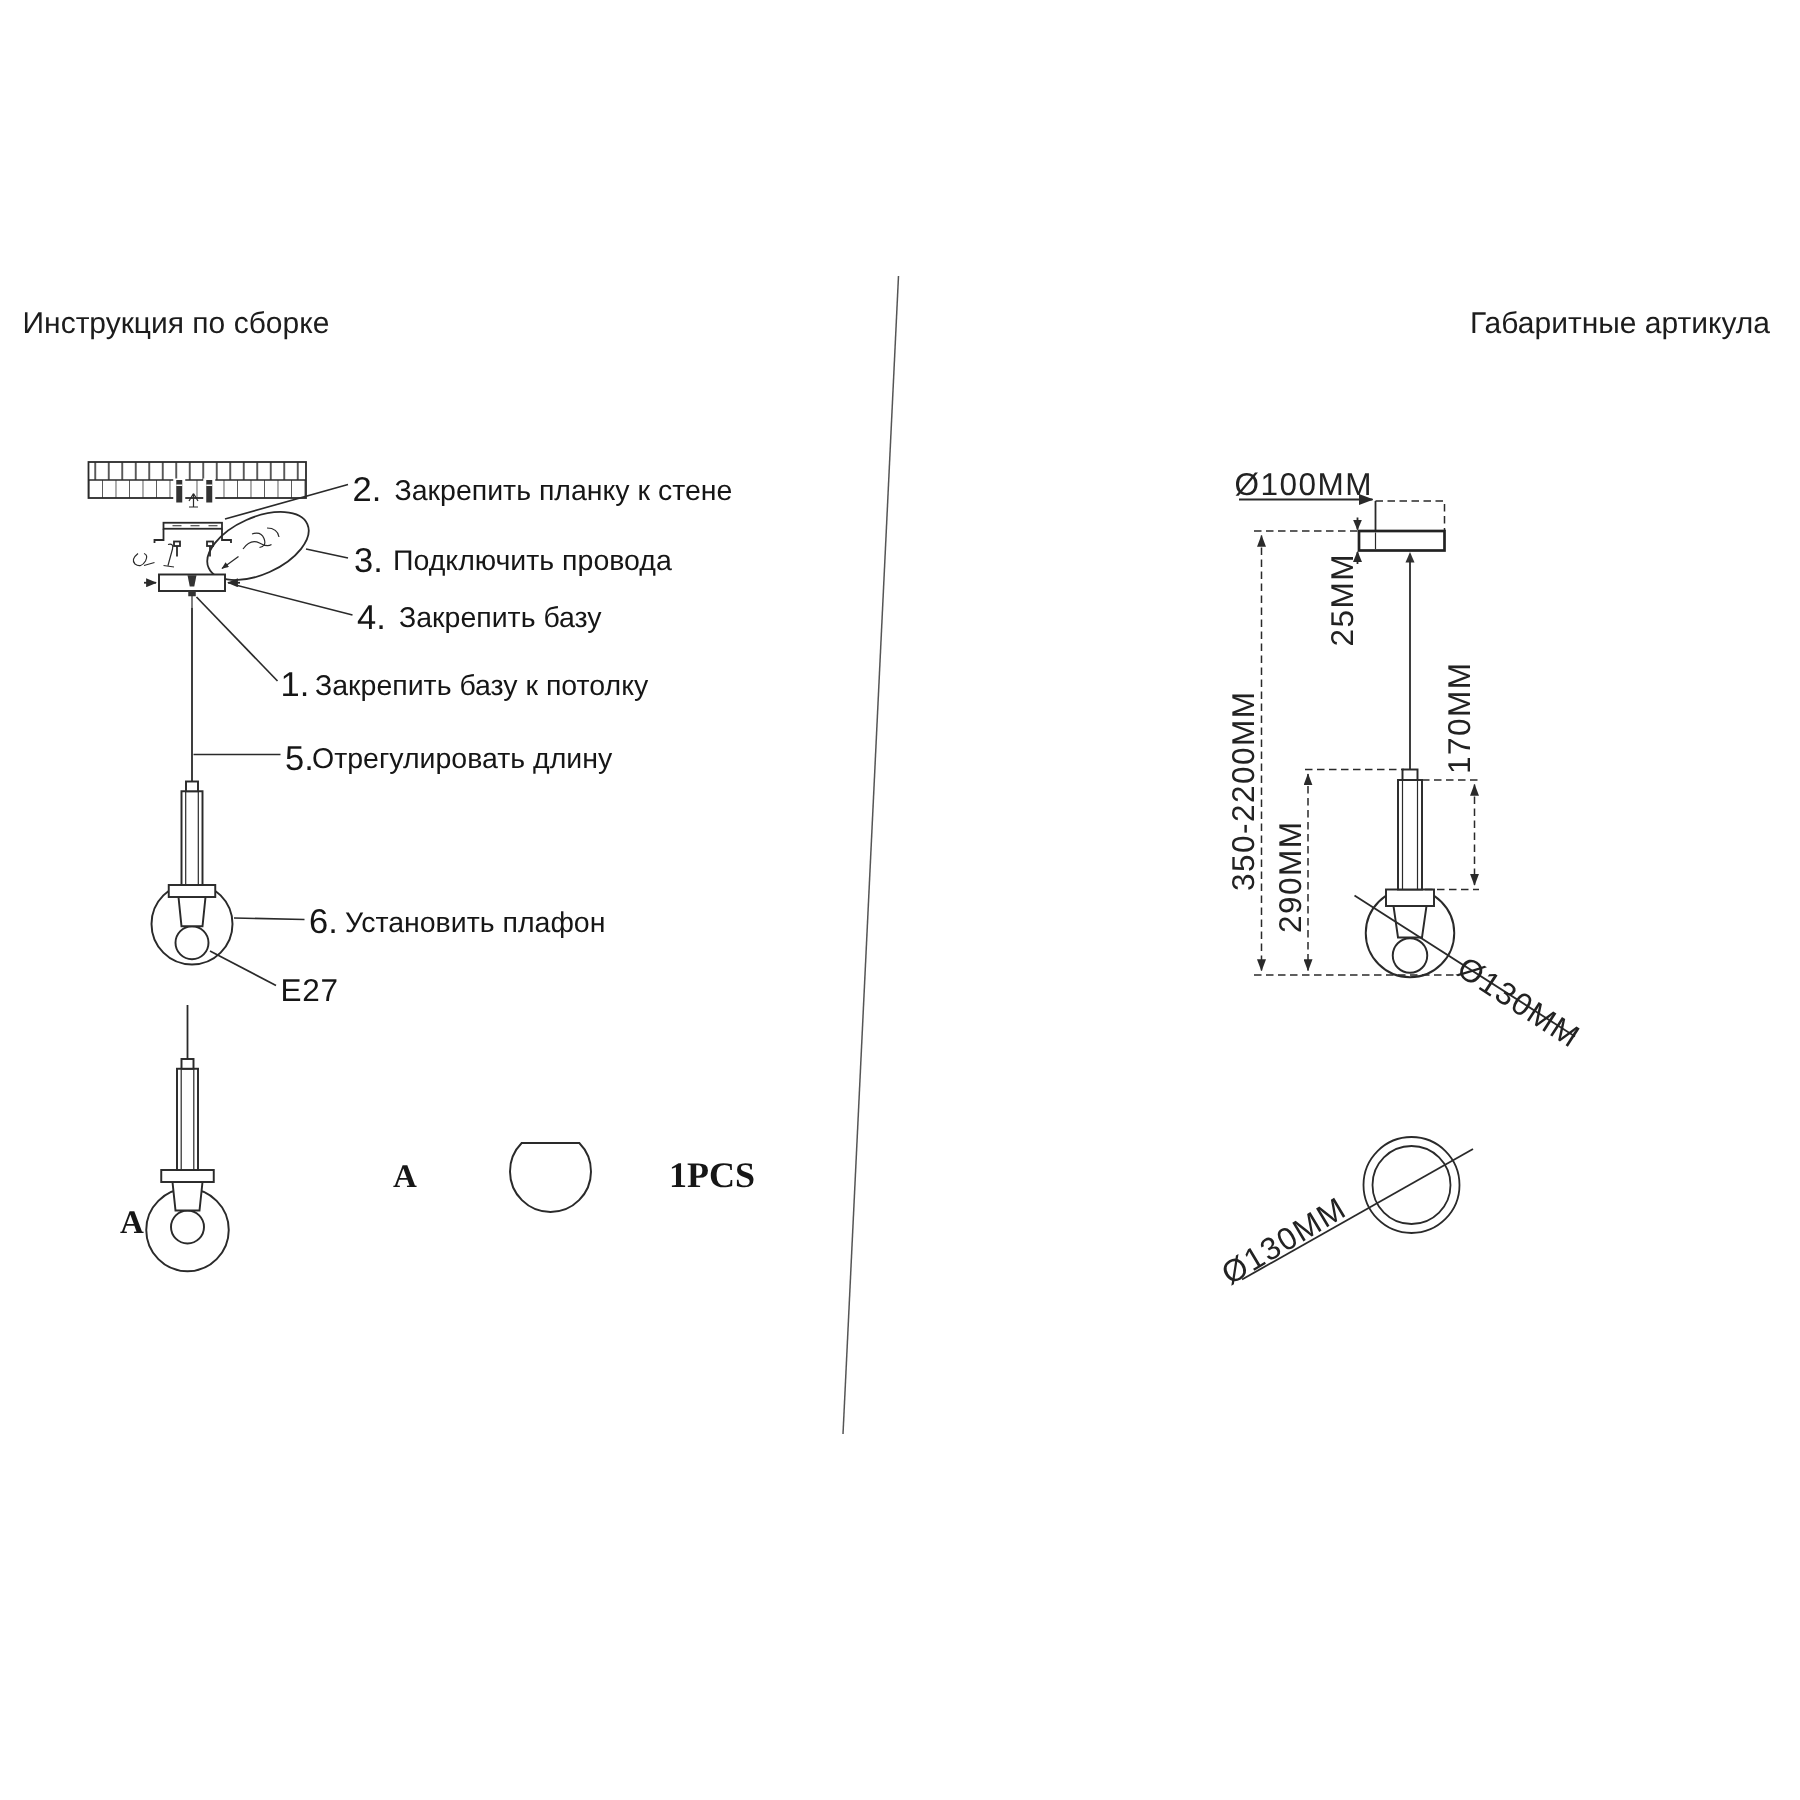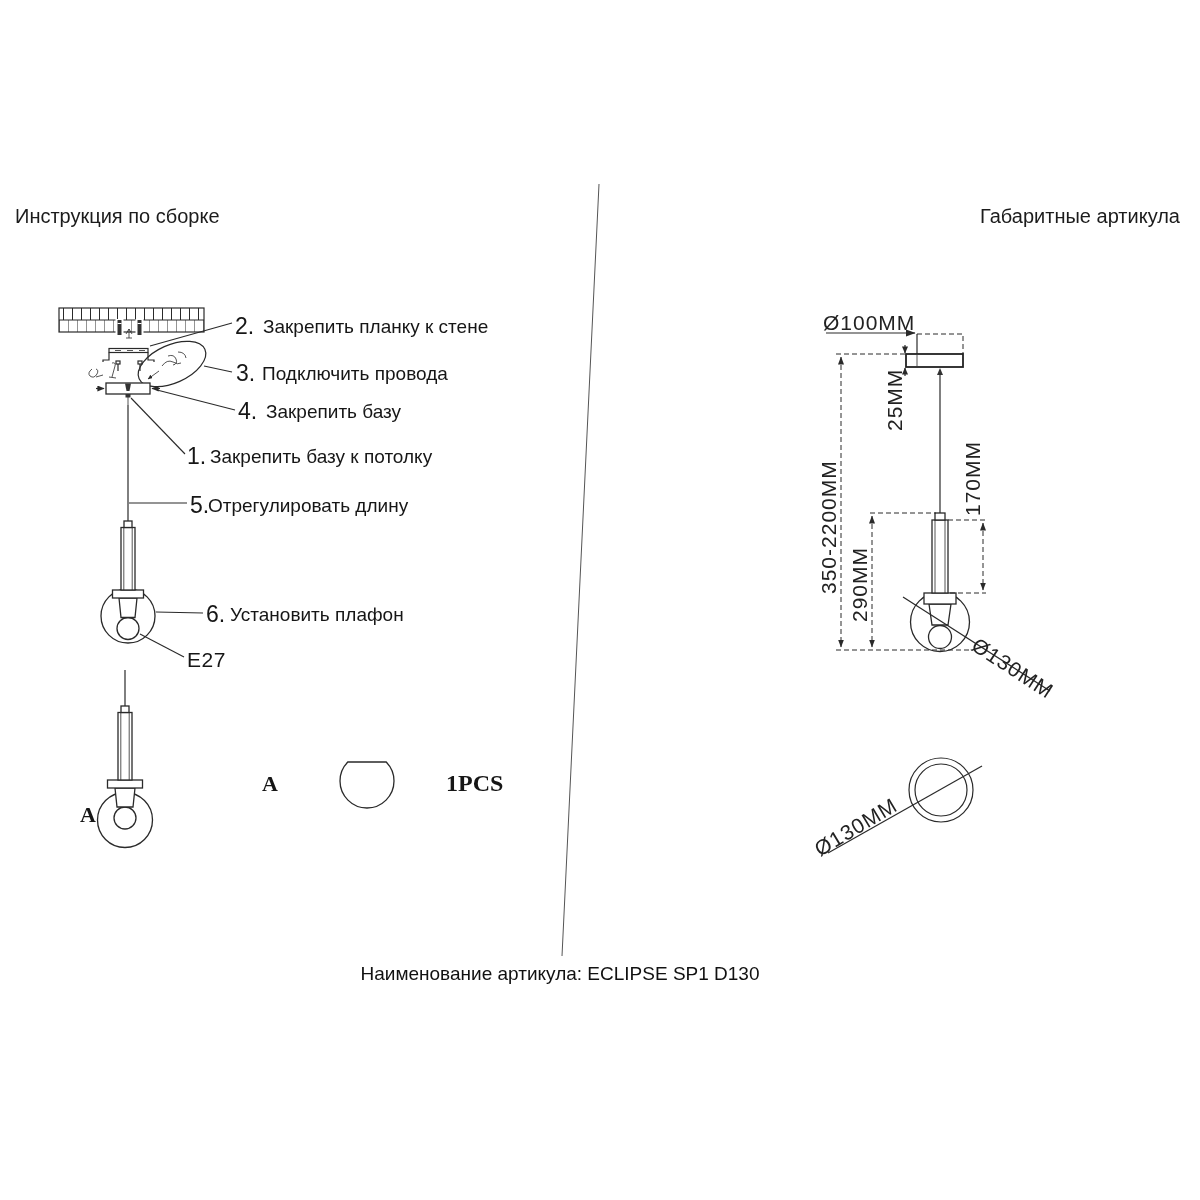--- a/index.html
+++ b/index.html
@@ -192,14 +192,13 @@
 
       <g>
         <circle cx="941" cy="790" r="32" class="ln" fill="#fff"></circle>
         <circle cx="941" cy="790" r="26" class="ln" fill="none"></circle>
         <line x1="828" y1="853" x2="982" y2="766" class="ln"></line>
       </g>
       <text class="dimtxt" transform="translate(820,857) rotate(-31)">Ø130MM</text>
     </g>
   </svg>
 
-  <div class="caption">Наименование артикула: ECLIPSE SP1 D130</div>
 </div>
 
 </body></html>

